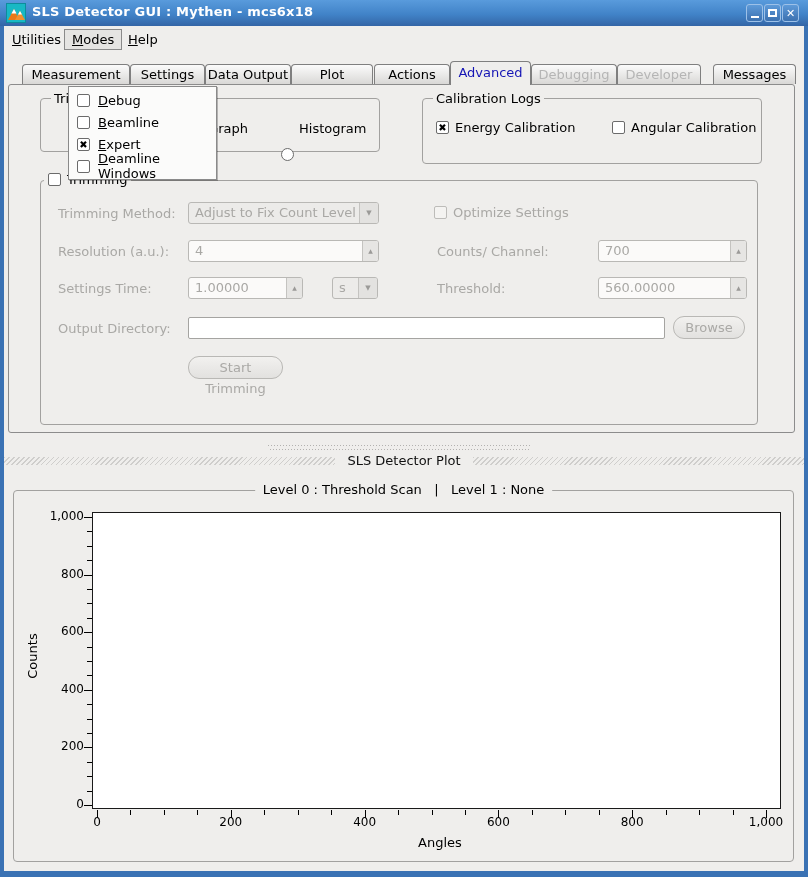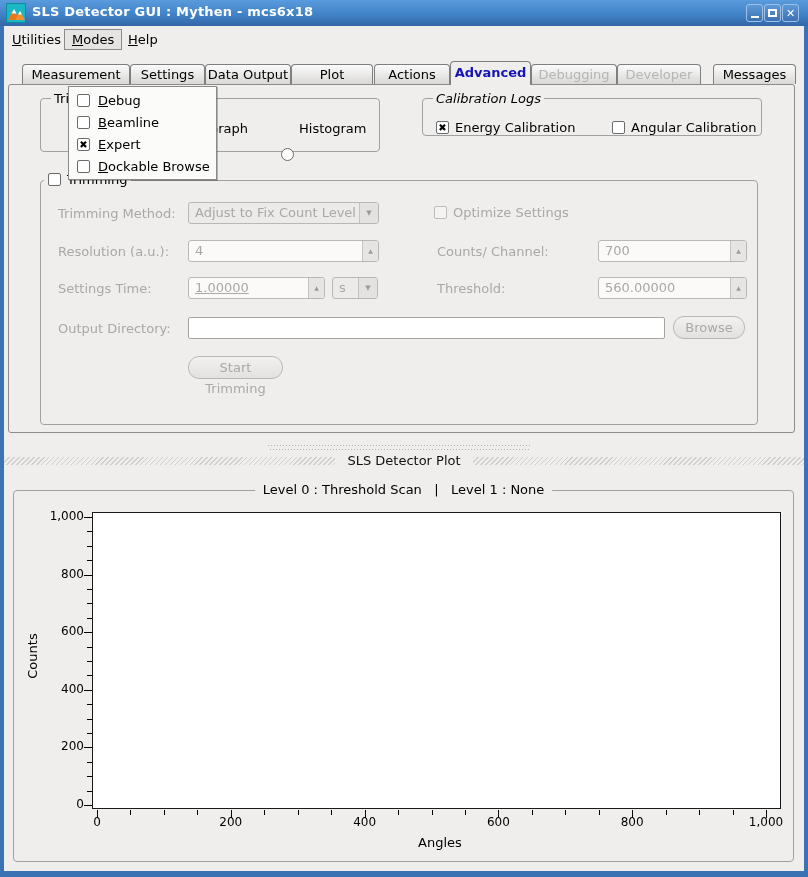--- a/index.html
+++ b/index.html
@@ -40,21 +40,21 @@
   
   .cb { width:13px; height:13px; background:#fff; border:1px solid #6b6b6b; border-radius:2px;
     display:flex; align-items:center; justify-content:center; font-size:10px; font-weight:bold; color:#000; line-height:11px; flex:0 0 13px; }
   .radio { width:13px; height:13px; background:#fff; border:1px solid #6b6b6b; border-radius:50%; position:relative; }
   .radio.sel::after { content:""; position:absolute; left:3px; top:3px; width:5px; height:5px; border-radius:50%; background:#111; }
 
   
   .tab { position:absolute; top:64px; height:20px; line-height:19px; text-align:center;
     background:linear-gradient(#fbfbfb,#d9d8d6); border:1px solid #7f7f7f; border-bottom:none;
     border-radius:4px 4px 0 0; overflow:hidden; white-space:nowrap; z-index:1; font-size:13px; }
-  .tab.selected { top:61px; height:24px; line-height:22px; background:#efeeec; color:#1515b5; z-index:2;font-weight:bold; }
+  .tab.selected { top:61px; height:24px; line-height:22px; background:#efeeec; color:#1515b5; z-index:2; }
   .tab.disabled { color:#b5b5b5; }
   .tab-frame { position:absolute; left:8px; top:84px; width:787px; height:349px;
     border:1px solid #8c8c8c; border-radius:3px; background:#efeeec; z-index:0; }
 
   
   .group { position:absolute; border:1px solid #a2a19f; border-radius:4px; }
   .group-title { position:absolute; top:-8px; left:10px; background:#efeeec; padding:0 3px; font-size:13px; white-space:nowrap; }
 
   .field-label { position:absolute; color:#a9a8a5; font-size:13px; white-space:nowrap; }
   .ctrl { position:absolute; height:22px; border:1px solid #b9b8b5; border-radius:3px; background:#eceBE9; background:#ecebe9;
@@ -143,21 +143,21 @@
     <div class="group-title">Trimming Plot</div>
   </div>
   <div class="radio sel abs" style="left:93px;top:122px;"></div>
   <span class="abs" style="left:111px;top:121px;">None</span>
   <div class="radio abs" style="left:155px;top:122px;"></div>
   <span class="abs" style="left:173px;top:121px;">Data Graph</span>
   <div class="radio abs" style="left:281px;top:122px;"></div>
   <span class="abs" style="left:299px;top:121px;">Histogram</span>
   <div class="focus-rect"></div>
 
-  <div class="group" style="left:422px;top:98px;width:340px;height:38px;font-style:italic;">
+  <div class="group" style="left:422px;top:98px;width:340px;height:66px;">
     <div class="group-title">Calibration Logs</div>
   </div>
   <div class="cb abs" style="left:436px;top:121px;">
       <span>✖</span>
     </div>
   <span class="abs" style="left:455px;top:120px;">Energy Calibration</span>
   <div class="cb abs" style="left:612px;top:121px;"></div>
   <span class="abs" style="left:631px;top:120px;">Angular Calibration</span>
 
   <div class="group" style="left:40px;top:180px;width:718px;height:245px;"></div>
@@ -187,21 +187,21 @@
   <span class="field-label" style="left:437px;top:244px;">Counts/ Channel:</span>
   <div class="ctrl" style="left:598px;top:240px;width:149px;background:#fbfaf9;">
     <span>700</span>
     <div class="spin-box">
         <span>▲</span>
         <span>▼</span>
       </div>
   </div>
 
   <span class="field-label" style="left:58px;top:281px;">Settings Time:</span>
-  <div class="ctrl" style="left:188px;top:277px;width:137px;background:#fbfaf9;text-decoration:underline;">
+  <div class="ctrl" style="left:188px;top:277px;width:115px;background:#fbfaf9;">
     <span>1.00000</span>
     <div class="spin-box">
         <span>▲</span>
         <span>▼</span>
       </div>
   </div>
   <div class="ctrl" style="left:332px;top:277px;width:46px;">
     <span>s</span>
     <div class="arrow-box">
         <span>▼</span>
@@ -231,21 +231,21 @@
       <span class="lbl"><span class="k">B</span><span>eamline</span></span>
     </div>
     <div class="popup-item">
       <div class="cb">
           <span>✖</span>
         </div>
       <span class="lbl"><span class="k">E</span><span>xpert</span></span>
     </div>
     <div class="popup-item">
       <div class="cb"></div>
-      <span class="lbl"><span class="k">D</span><span>ockable Browse</span></span>
+      <span class="lbl"><span class="k">D</span><span>eamline Windows</span></span>
     </div>
   </div>
 
   <div class="splitter"></div>
   <div class="dock-titlebar">
     <div class="dock-hash"></div>
     <span class="dock-text">SLS Detector Plot</span>
     <div class="dock-hash"></div>
   </div>
 

